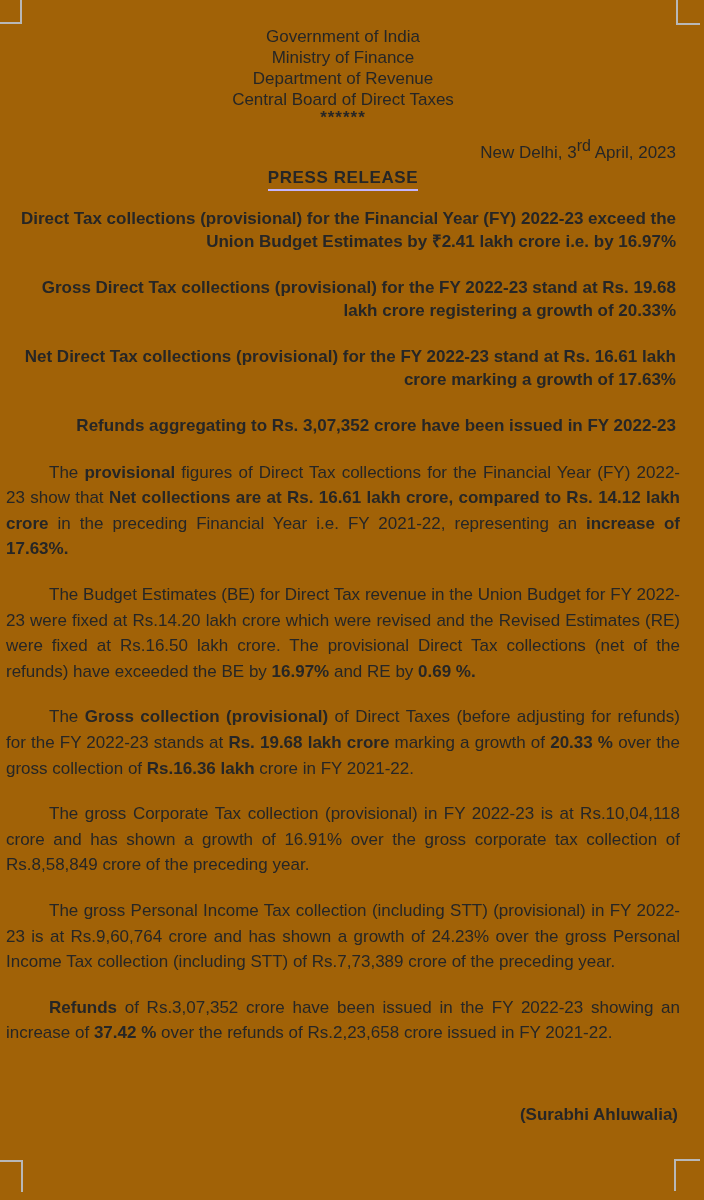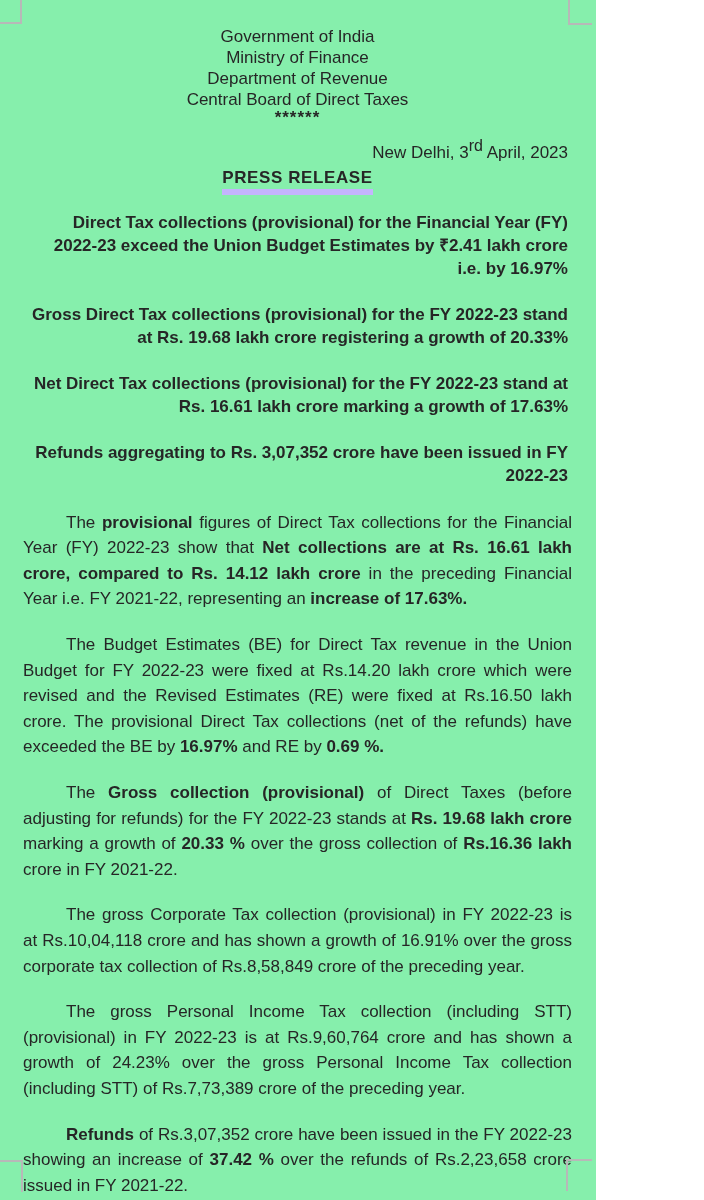--- a/index.html
+++ b/index.html
@@ -1,26 +1,26 @@
 <!DOCTYPE html>
 <html><head>
 <meta charset="utf-8">
 <style>
   html, body { margin: 0; padding: 0; background: #ffffff; }
   .page {
     position: relative;
-    width: 596px;
+    width: 704px;
     height: 1200px;
-    background: #86efac;
+    background: #a16207;
     color: #262626;
     font-family: "Liberation Sans", sans-serif;
     font-size: 17px;
     overflow: hidden;
     box-sizing: border-box;
-    padding: 26px 24px 0 23px;
+    padding: 26px 24px 0 6px;
   }
   
   .corner { position: absolute; }
   .corner.tl { left: 0; top: 0; width: 20px; height: 22px;
     border-right: 2px solid #b8b8b8; border-bottom: 2px solid #b8b8b8; }
   .corner.tr { right: 4px; top: 0; width: 22px; height: 23px;
     border-left: 2px solid #b8b8b8; border-bottom: 2px solid #b8b8b8; }
   .corner.bl { left: 0; top: 1160px; width: 21px; height: 30px;
     border-right: 2px solid #b8b8b8; border-top: 2px solid #b8b8b8; }
   .corner.br { right: 4px; top: 1159px; width: 24px; height: 30px;
@@ -29,21 +29,21 @@
   .org-header { text-align: center; line-height: 21px; }
   .org-line { display: block; }
   .stars { text-align: center; line-height: 15px; font-weight: bold; letter-spacing: 1px; }
   .dateline { text-align: right; margin-top: 10px; line-height: 21px; padding-right: 4px; }
   .dateline sup { font-size: 16px; }
   .press-title-wrap { text-align: center; margin-top: 5px; margin-bottom: 16px; }
   .press-title {
     display: inline-block;
     font-weight: bold;
     letter-spacing: 0.6px;
-    border-bottom: 6px solid #c4b5fd;
+    border-bottom: 2px solid #c4b5fd;
     padding-bottom: 1px;
     text-align: right;
   }
   .headline {
     font-weight: bold;
     text-align: right;
     line-height: 23px;
     margin: 0 4px 23px 4px;
   }
   .para {

